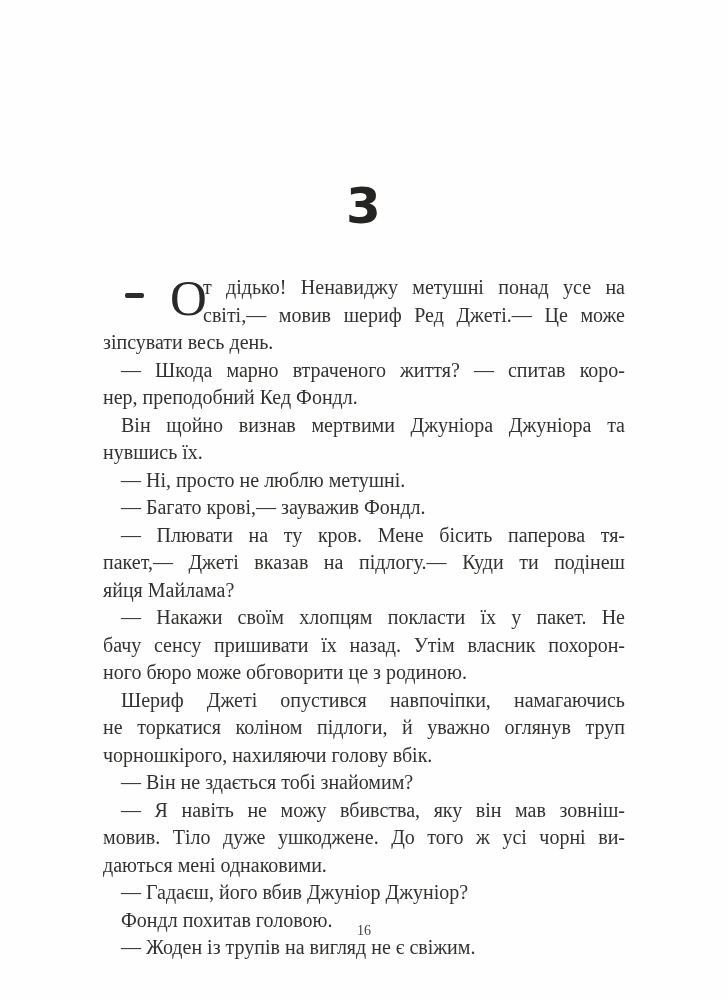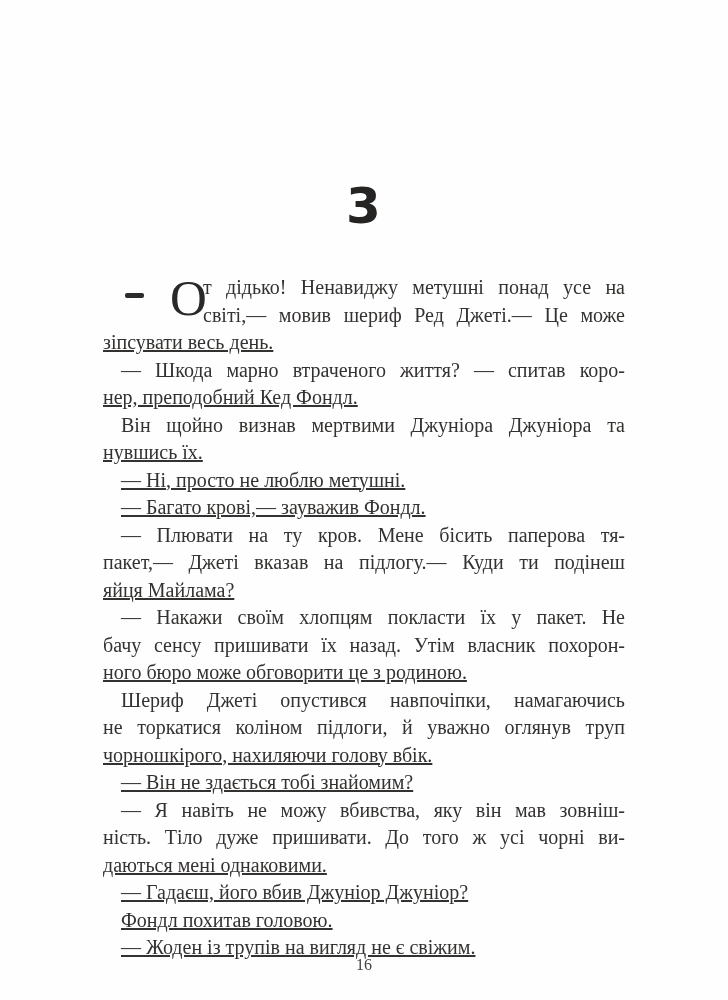--- a/index.html
+++ b/index.html
@@ -43,21 +43,20 @@
     padding: 0;
   }
   .line {
     text-align: justify;
     text-align-last: justify;
     white-space: normal;
   }
   .line.last {
     text-align: left;
     text-align-last: left;
-    text-decoration: underline;
   }
   .line.first {
     text-indent: 18px;
   }
   
   .dc {
     float: left;
     width: 100px;
     height: 55px;
     display: flex;
@@ -78,24 +77,23 @@
     line-height: 48px;
     font-family: "Liberation Serif", "DejaVu Serif", serif;
     color: #2b2927;
   }
   .page-number {
     position: absolute;
     top: 919px;
     left: 103px;
     width: 522px;
     text-align: center;
-    font-size: 16px;
+    font-size: 14px;
     line-height: 24px;
     color: #454341;
-    margin-top: 34px;
   }
 </style>
 </head>
 <body>
 
 <div class="sheet">
   <div class="chapter-number">3</div>
 
   <div class="text-body">
       <div class="para">
@@ -134,21 +132,21 @@
       <div class="para">
         <div class="line first">Шериф Джеті опустився навпочіпки, намагаючись</div>
         <div class="line">не торкатися коліном підлоги, й уважно оглянув труп</div>
         <div class="line last">чорношкірого, нахиляючи голову вбік.</div>
       </div>
       <div class="para">
         <div class="line last first">— Він не здається тобі знайомим?</div>
       </div>
       <div class="para">
         <div class="line first">— Я навіть не можу вбивства, яку він мав зовніш-</div>
-        <div class="line">ність. Тіло дуже пришивати. До того ж усі чорні ви-</div>
+        <div class="line">мовив. Тіло дуже ушкоджене. До того ж усі чорні ви-</div>
         <div class="line last">даються мені однаковими.</div>
       </div>
       <div class="para">
         <div class="line last first">— Гадаєш, його вбив Джуніор Джуніор?</div>
       </div>
       <div class="para">
         <div class="line last first">Фондл похитав головою.</div>
       </div>
       <div class="para">
         <div class="line last first">— Жоден із трупів на вигляд не є свіжим.</div>

